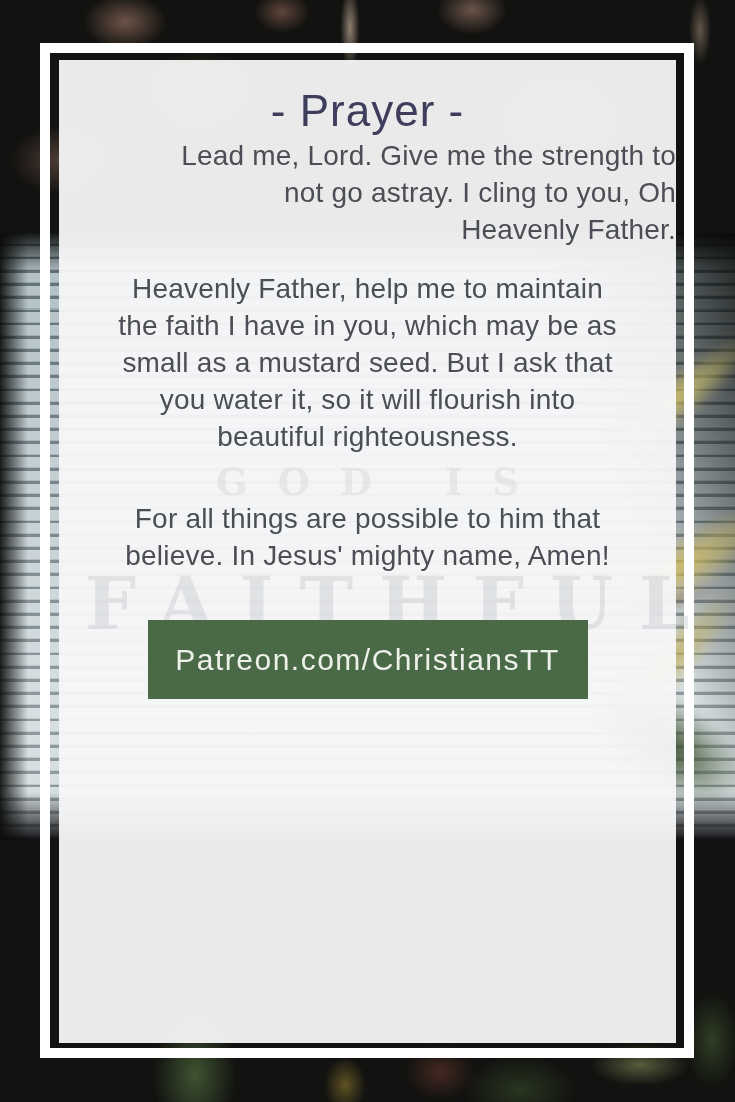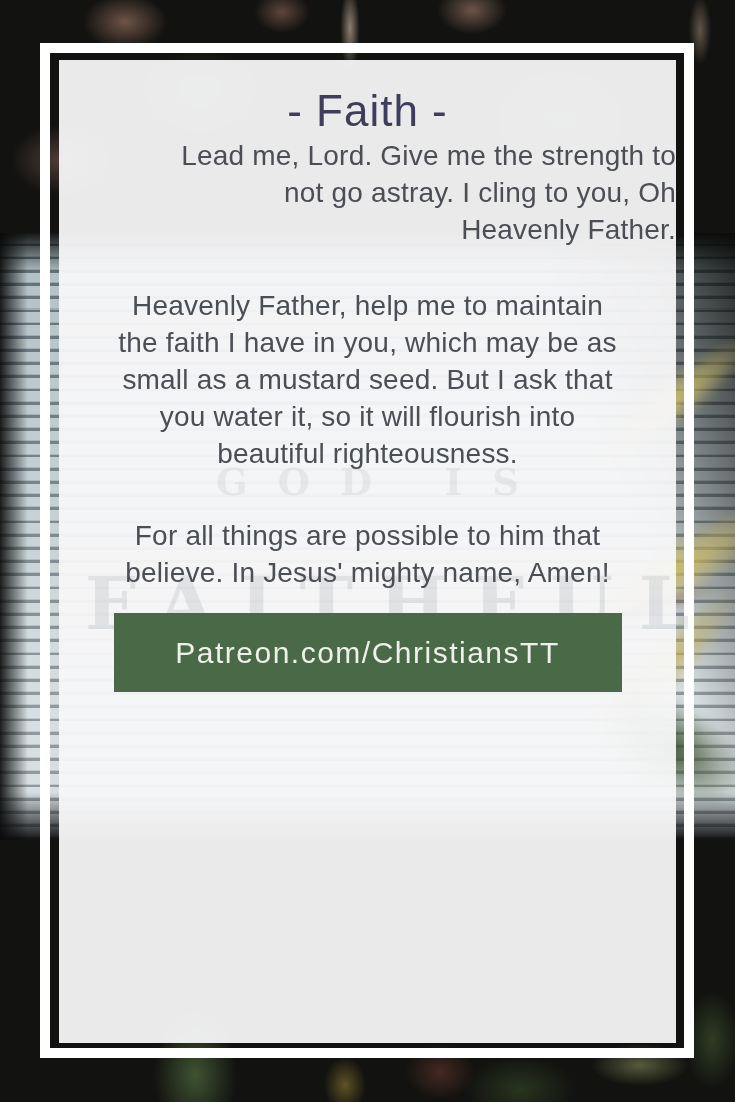--- a/index.html
+++ b/index.html
@@ -80,25 +80,25 @@
   .title{
     font-size:44px; line-height:53px; font-weight:400; letter-spacing:1px;
     color:var(--title-text,#3e3d5c);
   }
   .para{
     margin:0 auto; white-space:pre-line;
     font-size:28px; line-height:37px; font-weight:300;
     color:var(--body-text,#4b4e54); letter-spacing:.2px;
   }
   .para:nth-of-type(1){margin-top:0;text-align:right;}
-  .para:nth-of-type(2){margin-top:39px;}
+  .para:nth-of-type(2){margin-top:22px;}
   .para:nth-of-type(3){margin-top:45px;}
   .para:nth-of-type(4){margin-top:48px;}
   .cta{
-    width:508px; height:79px; margin:22px auto 0;
+    width:440px; height:79px; margin:46px auto 0;
     background:var(--cta-background,#4a6947);
     color:var(--cta-text,#edf1ea);
     font-size:30px; line-height:79px; letter-spacing:1.5px;
     text-align:center; cursor:pointer;
   }
 </style>
 </head>
 <body>
 
 <div class="stage">
@@ -112,21 +112,21 @@
     <div class="leaf leaf-g1"></div>
   </div>
 
   <div class="frame"></div>
 
   <div class="panel">
     <div class="wm wm1">GOD IS</div>
     <div class="wm wm2">FAITHFUL</div>
 
     <div class="content">
-      <div class="title">- Faith -</div>
+      <div class="title">- Prayer -</div>
 
       <p class="para">Lead me, Lord. Give me the strength to
 not go astray. I cling to you, Oh
 Heavenly Father.</p>
       <p class="para">Heavenly Father, help me to maintain
 the faith I have in you, which may be as
 small as a mustard seed. But I ask that
 you water it, so it will flourish into
 beautiful righteousness.</p>
       <p class="para">For all things are possible to him that

